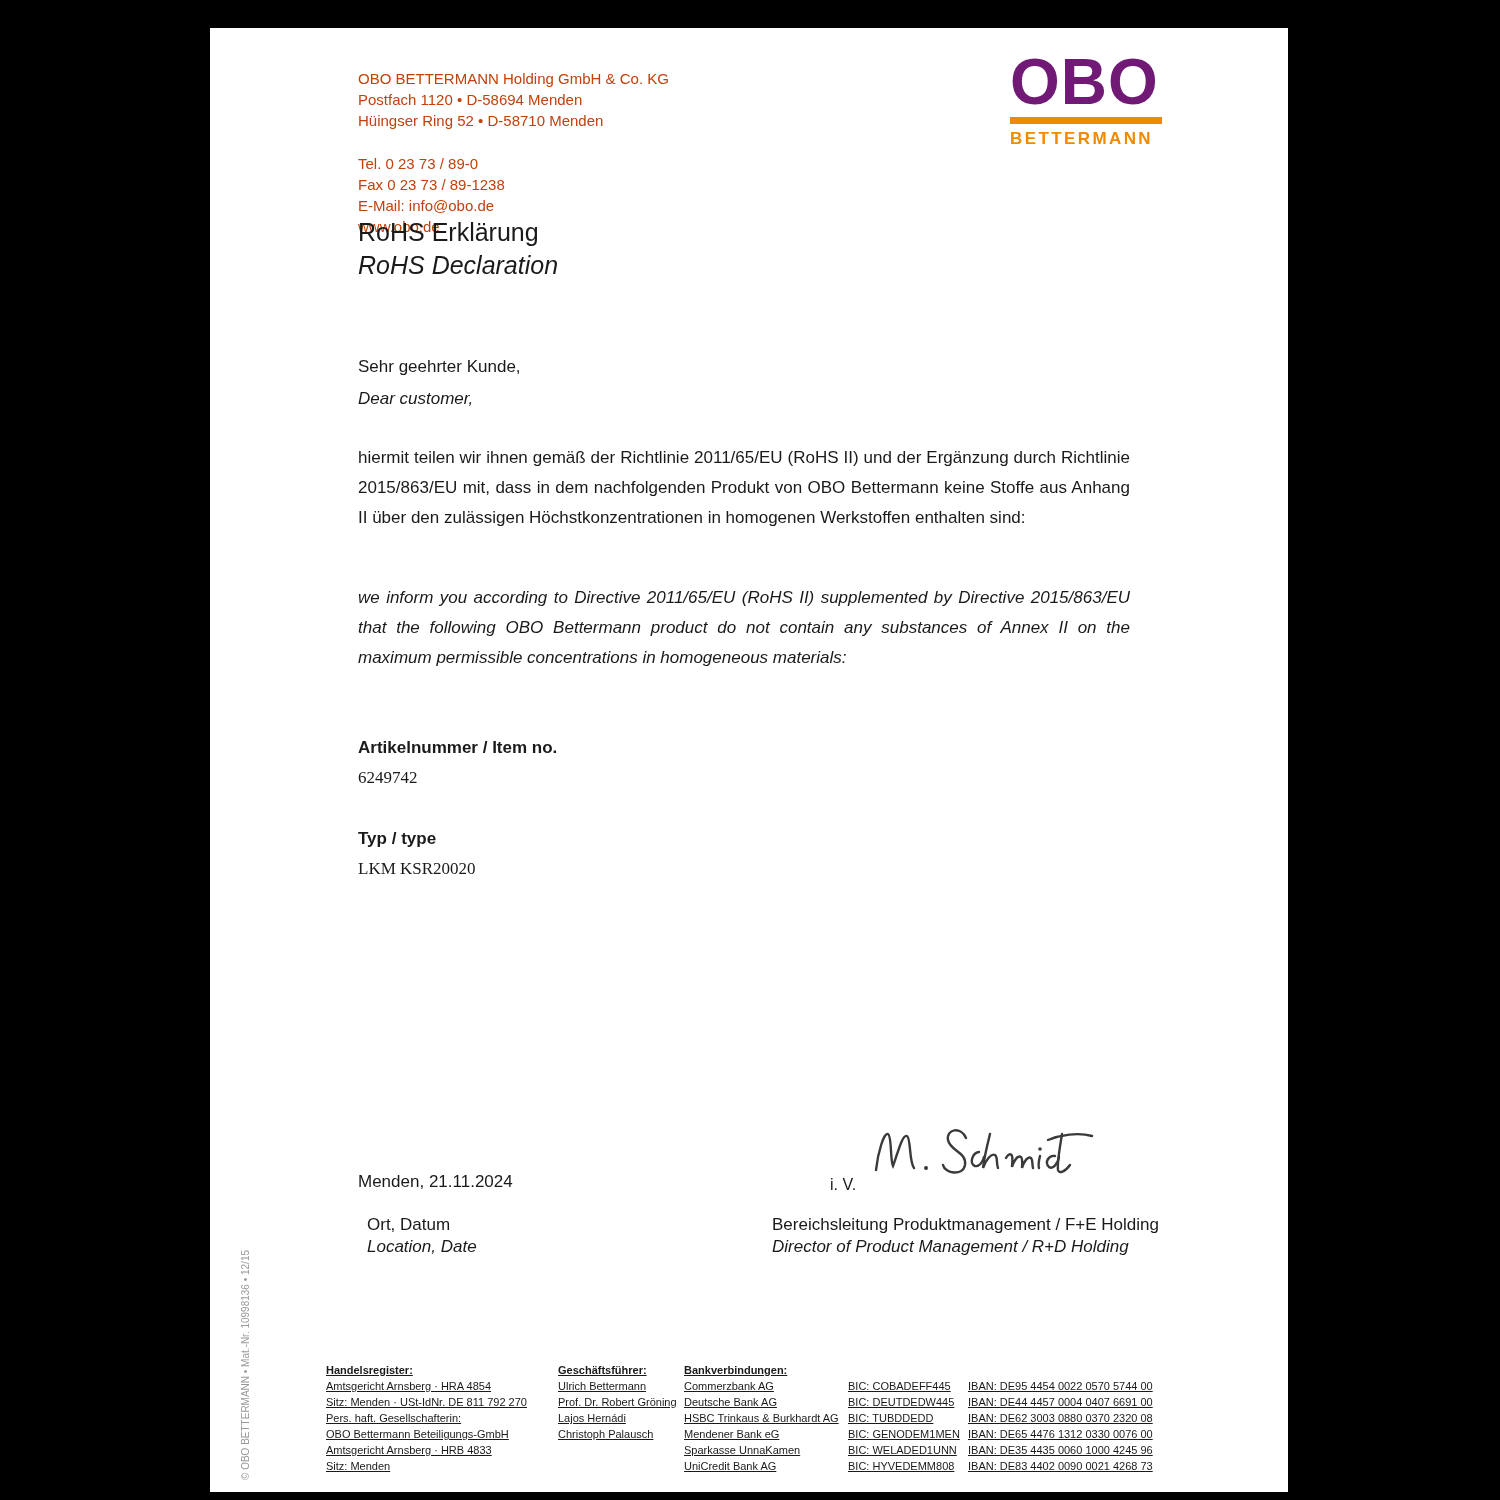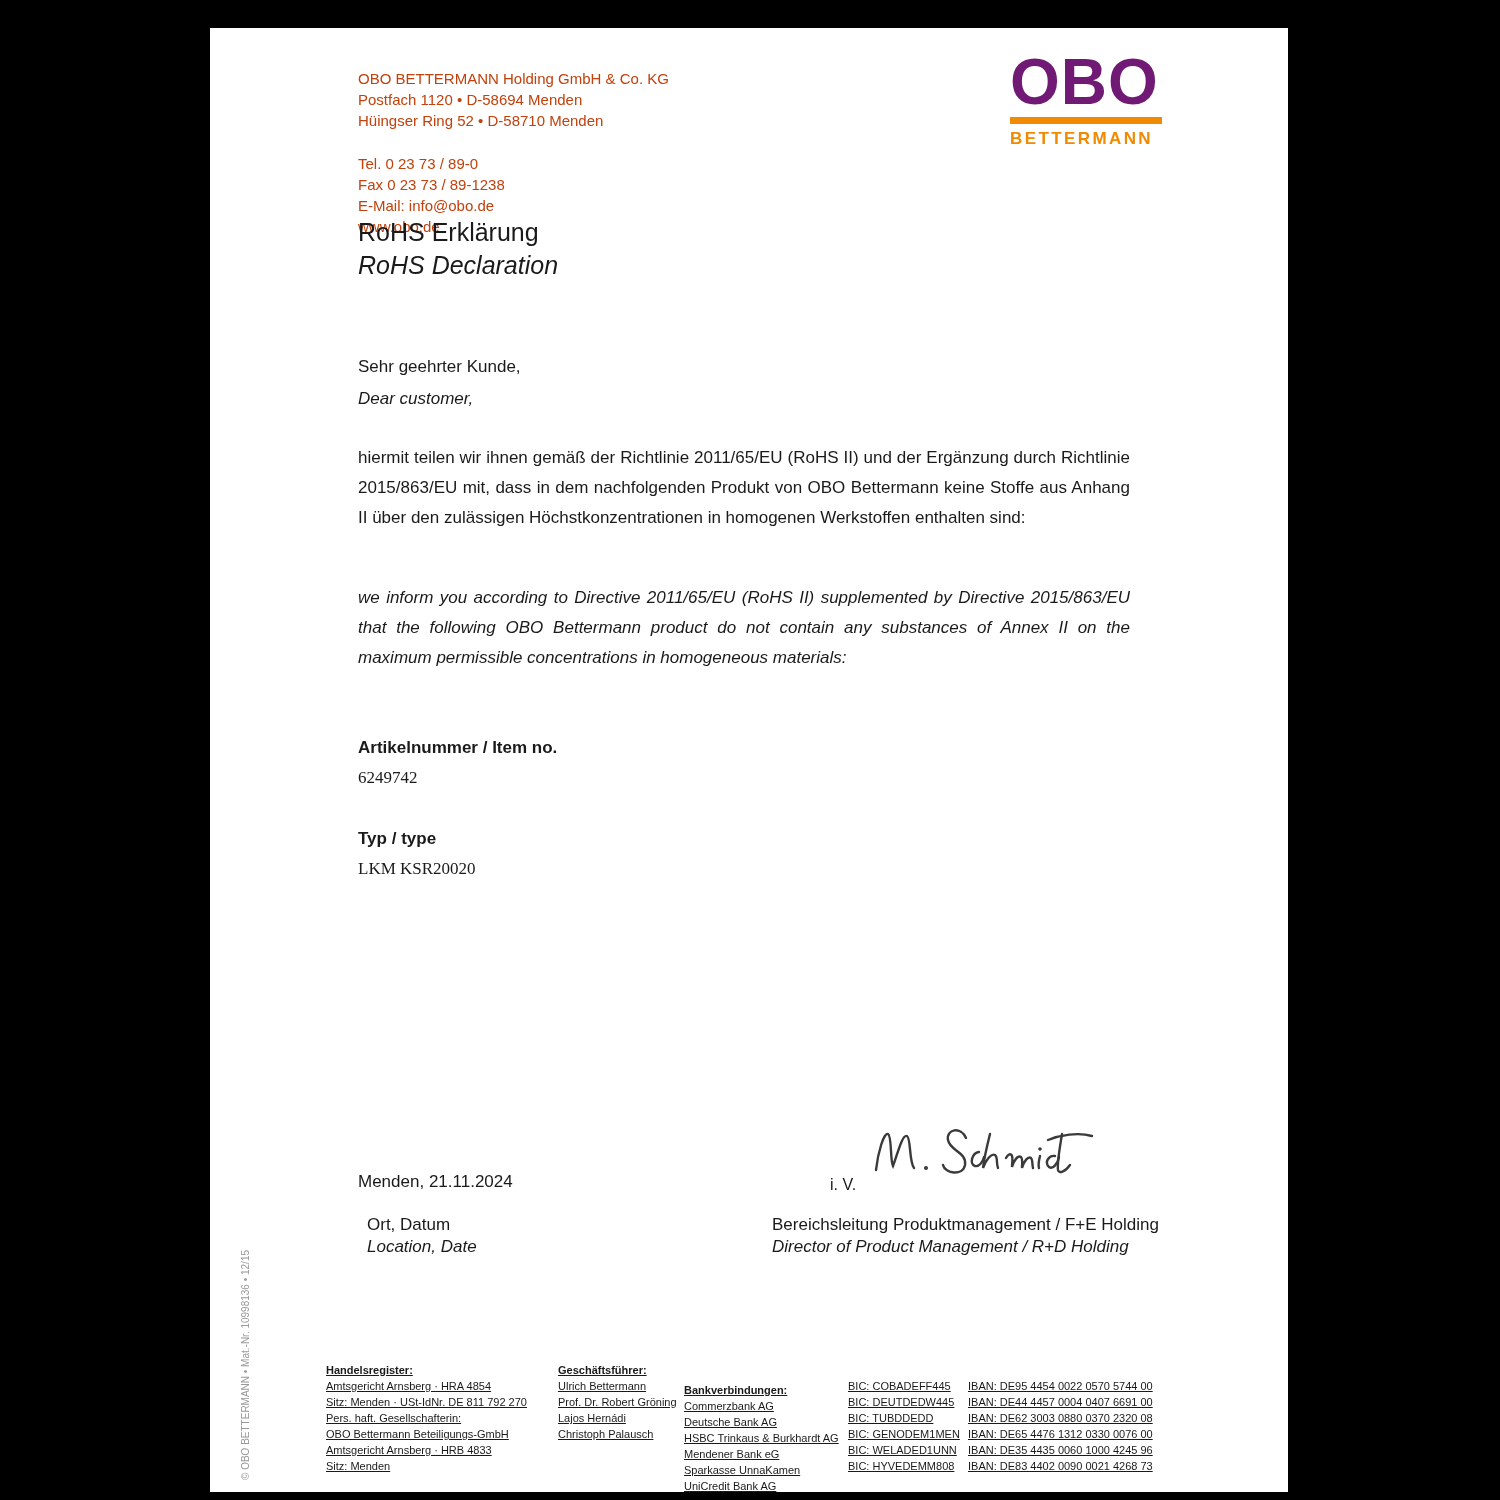--- a/index.html
+++ b/index.html
@@ -65,21 +65,21 @@
   .side-note{
     position:absolute;left:30px;top:1452px;
     transform:rotate(-90deg);transform-origin:0 0;
     font-size:10px;color:#999;white-space:nowrap;
   }
   
   .footer-col{position:absolute;font-size:11px;line-height:16px;color:#1a1a1a;text-decoration:underline;}
   .footer-col .hd{font-weight:bold;}
   .fc1{left:116px;top:1334px;}
   .fc2{left:348px;top:1334px;}
-  .fc3{left:474px;top:1334px;margin-top:20px;}
+  .fc3{left:474px;top:1334px;}
   .fc4{left:638px;top:1334px;padding-top:16px;}
   .fc5{left:758px;top:1334px;padding-top:16px;}
 </style>
 </head>
 <body>
 
 <div class="page">
 
   <div class="sender">
     <div>OBO BETTERMANN Holding GmbH &amp; Co. KG</div>

